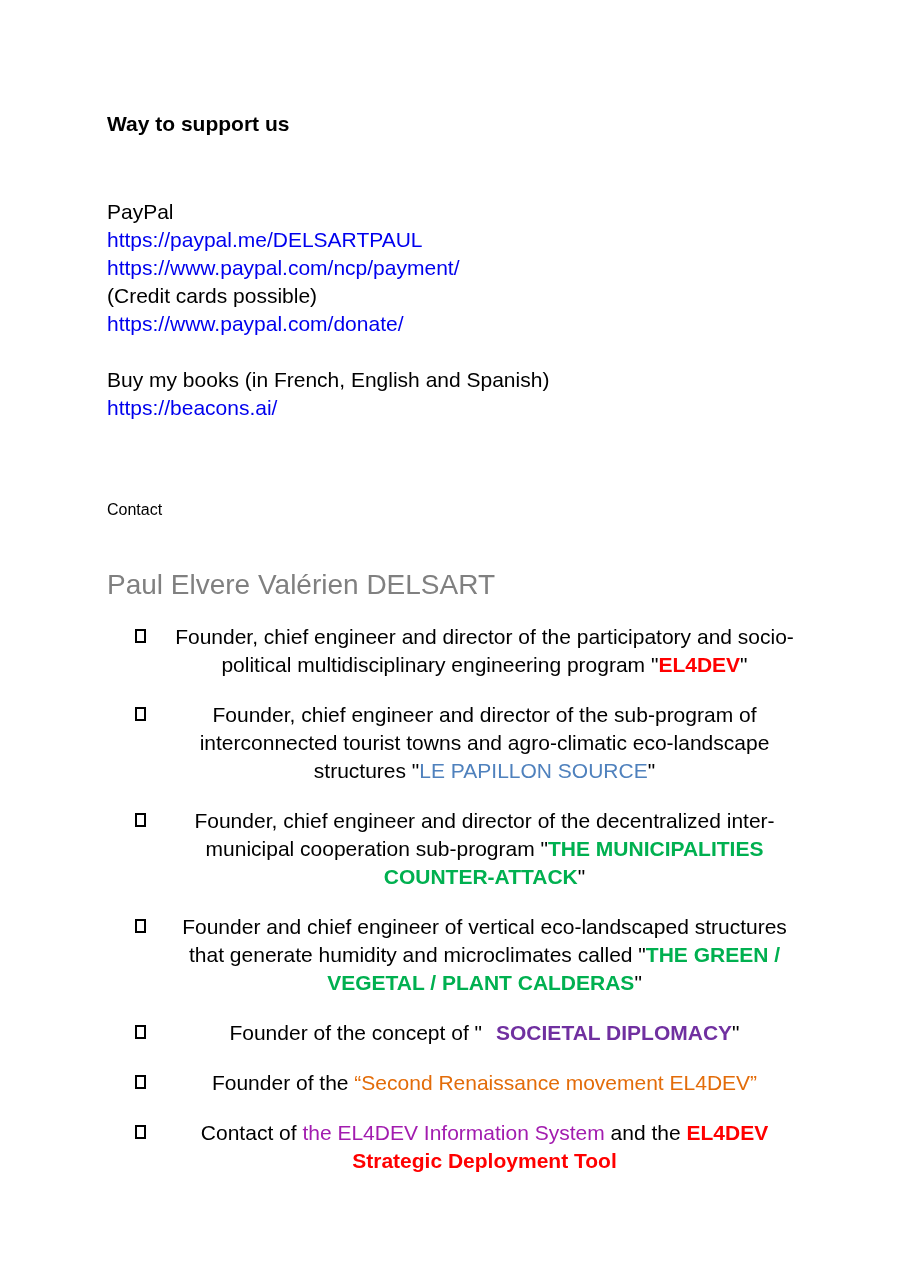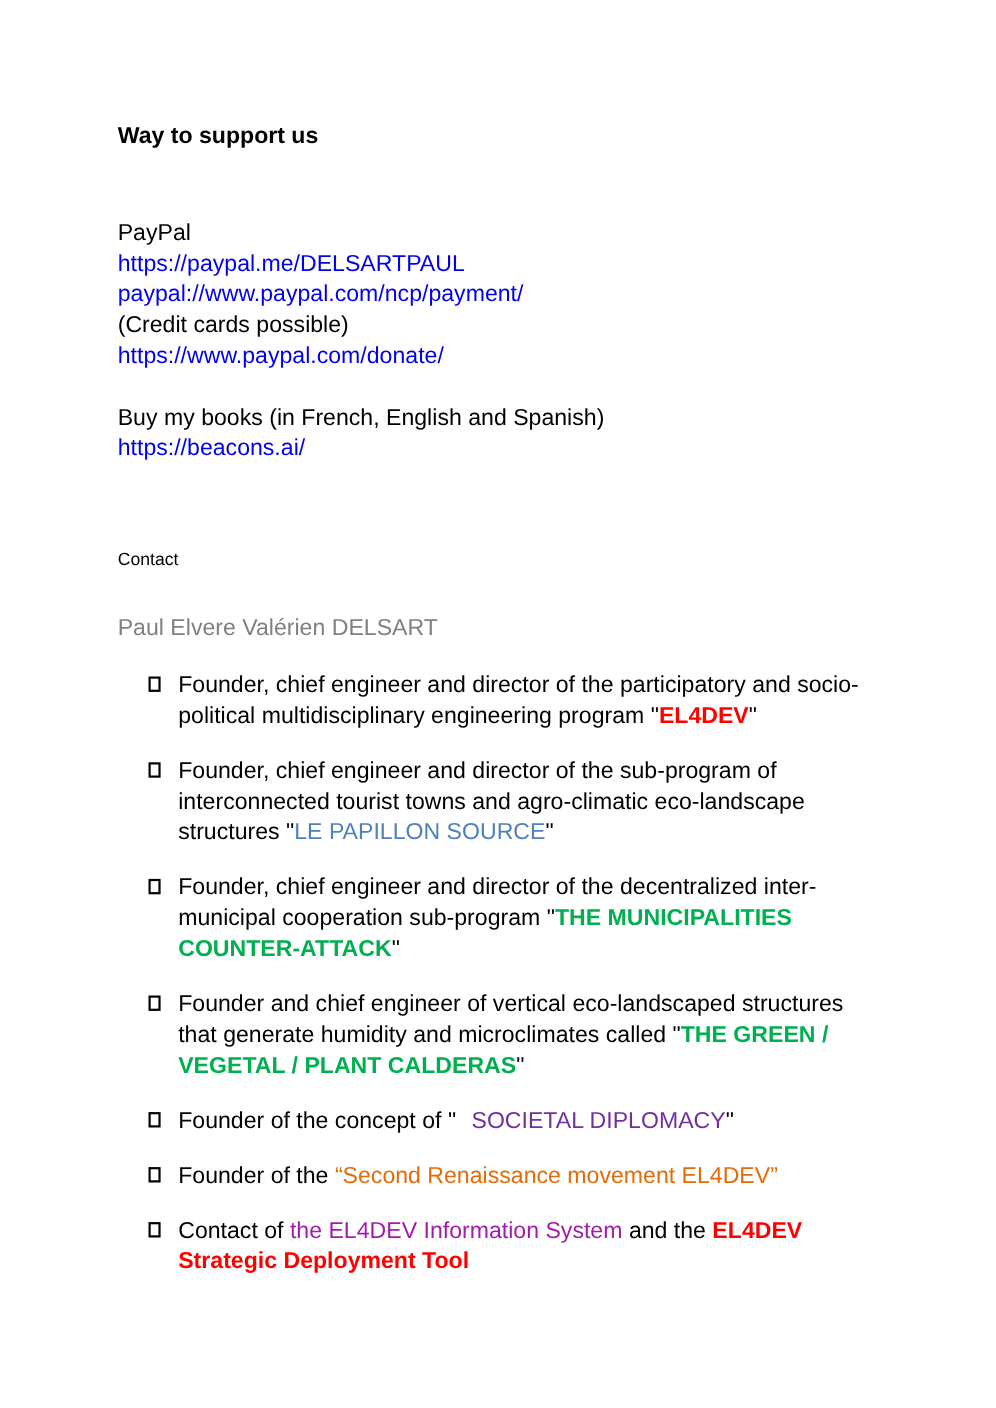--- a/index.html
+++ b/index.html
@@ -28,66 +28,67 @@
   a.link {
     color: var(--link, #0000EE);
     cursor: pointer;
   }
   .contact-heading {
     margin-top: 74px;
     font-size: 16px;
     line-height: 28px;
   }
   .contact-name {
-    margin-top: 32px;
-    font-size: 21px;
+    margin-top: 46px;
+    font-size: 28px;
     line-height: 30px;
     color: var(--gray-name, #808080);
   }
   ul.roles {
     list-style: none;
     margin-top: 23px;
     width: 700px;
+    text-align: center;
   }
   ul.roles li {
     position: relative;
     padding-left: 55px;
     margin-bottom: 22px;
   }
   .sq {
     position: absolute;
     left: 28px;
     top: 6px;
     width: 11px;
     height: 14px;
     border: 2px solid #000000;
     display: inline-block;
   }
   .seg.plain       { color: #000000; }
   .seg.bold        { font-weight: normal; color: #a21caf; }
   .seg.red-bold    { font-weight: bold; color: var(--red, #FF0000); }
   .seg.blue-bold   { font-weight: normal; color: var(--steel-blue, #4F81BD); }
   .seg.green-bold  { font-weight: bold; color: var(--green, #00B050); }
-  .seg.purple-bold { font-weight: normal; color: var(--purple, #7030A0); margin-left: 14px; }
+  .seg.purple-bold { font-weight: bold; color: var(--purple, #7030A0); margin-left: 14px; }
   .seg.orange-bold { font-weight: normal; color: var(--orange, #E36C09); }
 </style>
 </head>
 <body>
 
 <div class="page">
 
   <div class="support-heading">Way to support us</div>
 
   <div class="paypal-block">
     <div class="line">PayPal</div>
     <div class="line">
       <a class="link">https://paypal.me/DELSARTPAUL</a>
     </div>
     <div class="line">
-      <a class="link">paypal://www.paypal.com/ncp/payment/</a>
+      <a class="link">https://www.paypal.com/ncp/payment/</a>
     </div>
     <div class="line">(Credit cards possible)</div>
     <div class="line">
       <a class="link">https://www.paypal.com/donate/</a>
     </div>
   </div>
 
   <div class="books-block">
     <div class="line">Buy my books (in French, English and Spanish)</div>
     <div class="line">

